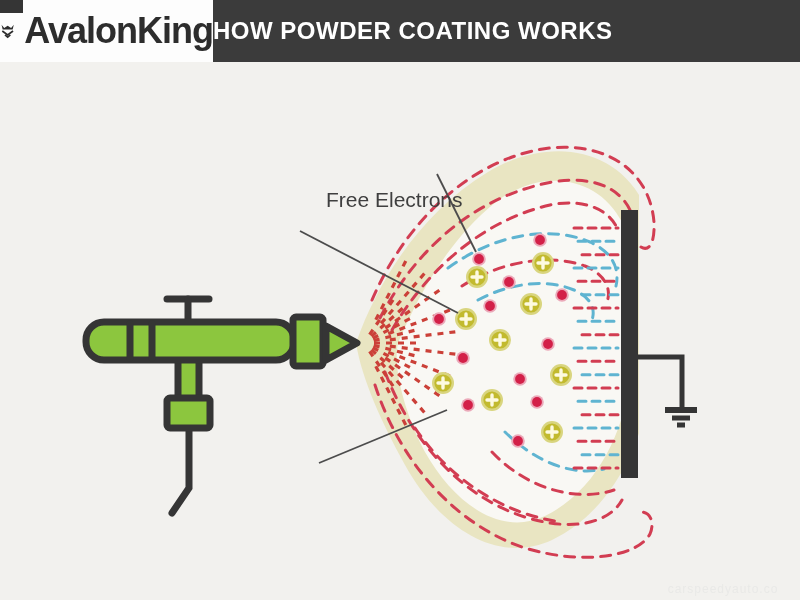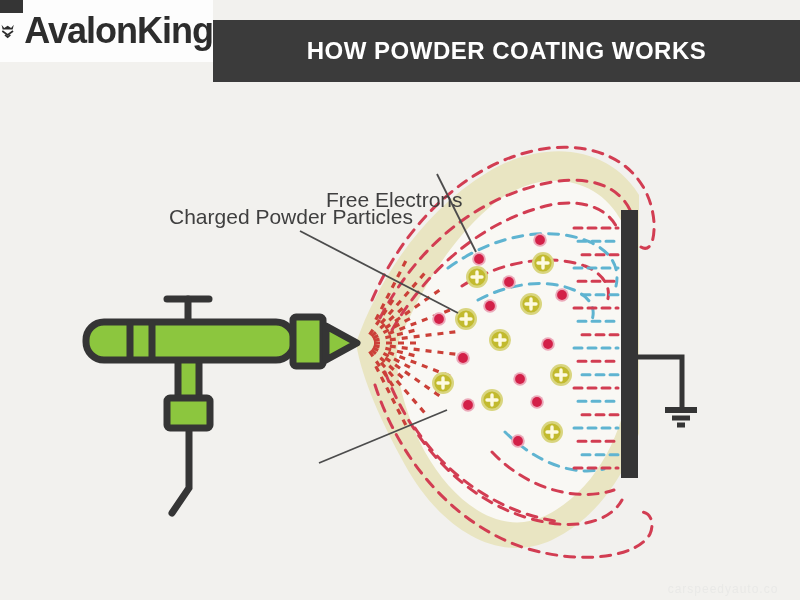--- a/index.html
+++ b/index.html
@@ -7,21 +7,21 @@
     --c-dark:#353535; --c-band:#e9e5c2; --c-inner:#f9f8f4; --c-fred:#d23d52;
     --c-spray:#cb4038; --c-fblue:#5fb4d1; --c-ered:#d32048; --c-ehalo:#eba9b9;
     --c-pyellow:#c2ba2e; --c-phalo:#d9d57f; --c-pplus:#fdfae0; --c-label:#3f3f3f;
   }
   *{margin:0;padding:0;box-sizing:border-box;}
   body{font-family:"Liberation Sans",sans-serif;}
   .page{position:relative;width:800px;height:600px;background:var(--c-bg);overflow:hidden;}
   .header{position:absolute;top:0;left:0;width:800px;height:62px;display:flex;z-index:5;}
   .logo-box{width:213px;height:62px;background:var(--c-logo-bg);display:flex;align-items:center;justify-content:center;gap:9px;}
   .brand{font-size:36px;font-weight:700;letter-spacing:-1px;color:#2d2d2d;}
-  .title-box{flex:1;height:62px;background:var(--c-header);display:flex;align-items:center;justify-content:center;margin-top:20px;}
+  .title-box{flex:1;height:62px;background:var(--c-header);display:flex;align-items:center;justify-content:flex-start;}
   .title{color:#fff;font-size:24px;font-weight:700;letter-spacing:.5px;}
   .corner-mark{position:absolute;top:0;left:0;width:23px;height:13px;background:var(--c-dark);z-index:6;}
   .stage-svg{position:absolute;top:0;left:0;z-index:1;}
   .diagram-label{position:absolute;z-index:4;font-size:21px;color:var(--c-label);white-space:nowrap;}
   .lbl-free{left:326px;top:140px;margin-top:48px;}
   .lbl-charged{left:169px;top:205px;}
   .lbl-space{left:257px;top:474px;}
   .watermark{position:absolute;left:648px;top:582px;width:150px;z-index:2;font-size:12px;color:#e9e9e7;text-align:center;letter-spacing:1px;}
   
   .band{fill:var(--c-band);}
@@ -243,16 +243,15 @@
       </g>
 
     <g>
       <line class="leader" x1="437" y1="174" x2="476" y2="252"></line>
       <line class="leader" x1="300" y1="231" x2="458" y2="313"></line>
       <line class="leader" x1="319" y1="463" x2="447" y2="410"></line>
     </g>
   </svg>
 
   <div class="diagram-label lbl-free">Free Electrons</div>
-  <div class="diagram-label lbl-charged">Charged Powder Particles</div>
   <div class="watermark">carspeedyauto.co</div>
 
 </div>
 
 </body></html>

